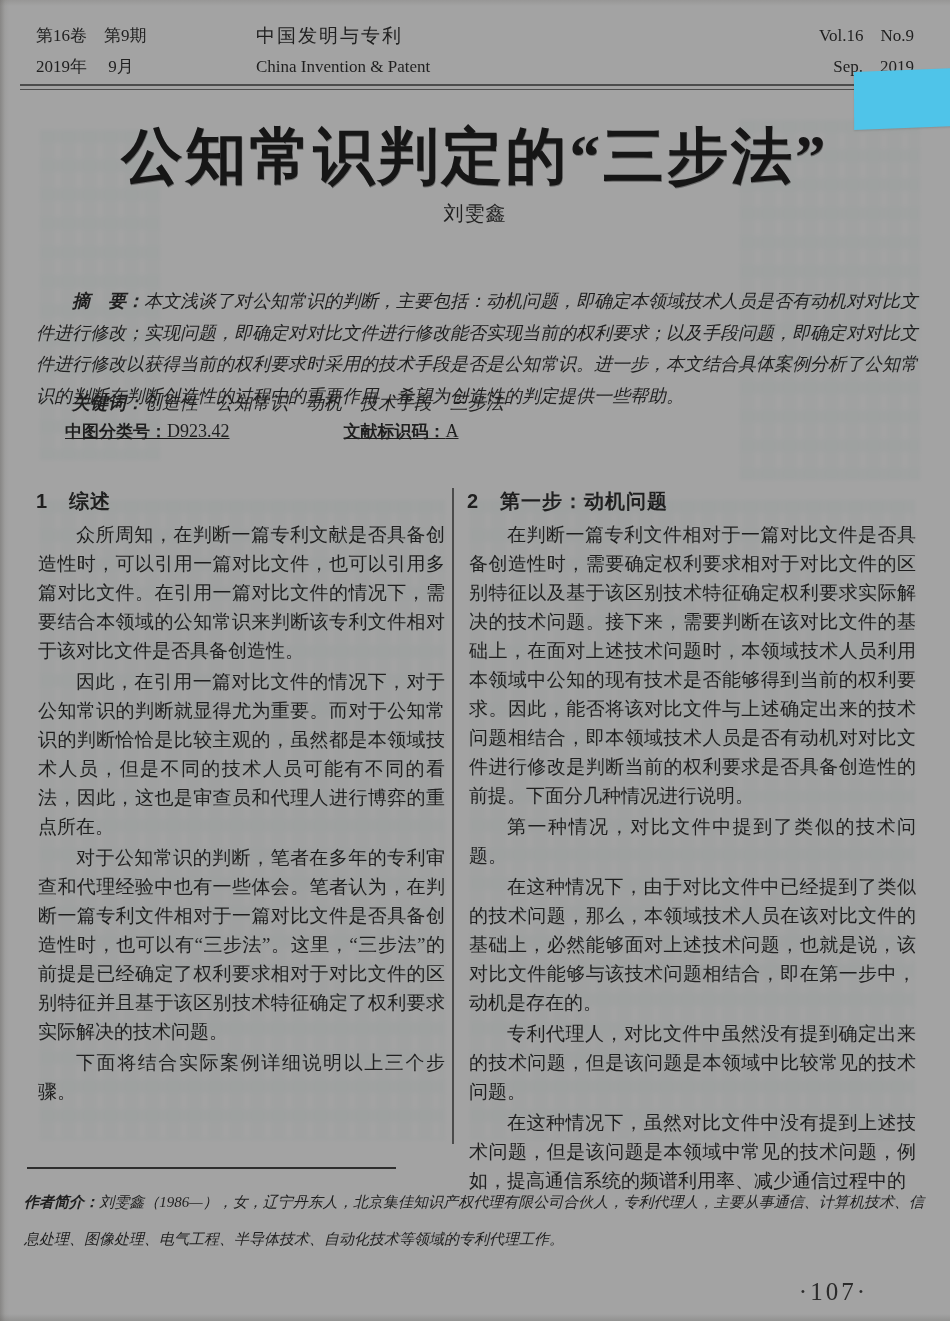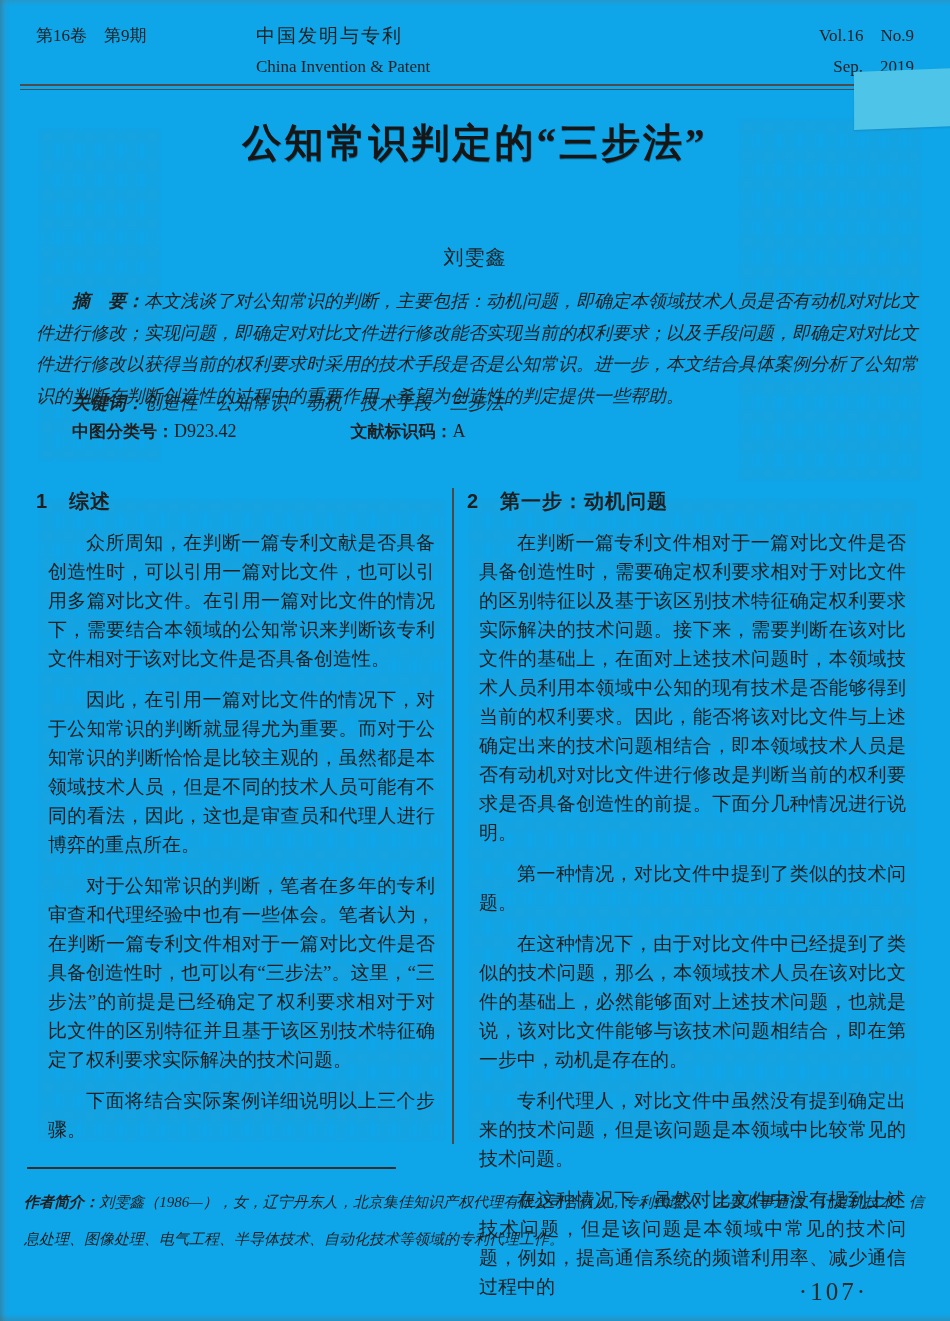--- a/index.html
+++ b/index.html
@@ -5,21 +5,21 @@
   html,body{margin:0;padding:0;}
   body{
     width:950px;height:1321px;
     font-family:"Liberation Serif","DejaVu Serif",serif;
     background:#efede8;
     position:relative;overflow:hidden;
   }
   .sheet{
     position:absolute;inset:0;
     background:linear-gradient(105deg,#f1efe9 0%,#f5f3ee 18%,#f4f2ed 60%,#f2ف0ea 100%);
-    background-color:#0ea5e9;
+    background-color:#a3a3a3;
     color:#1f1f1f;
   }
   
   .edge-left{position:absolute;left:0;top:0;width:9px;height:100%;
     background:linear-gradient(90deg,rgba(90,88,84,.38),rgba(120,118,114,.12) 55%,transparent);}
   .edge-top{position:absolute;left:0;top:0;width:100%;height:6px;
     background:linear-gradient(180deg,rgba(110,108,104,.22),transparent);}
   .edge-bottom{position:absolute;left:0;bottom:0;width:100%;height:7px;
     background:linear-gradient(0deg,rgba(100,98,94,.28),transparent);}
   
@@ -35,41 +35,41 @@
   .hdr .c{flex:1;text-align:left;}
   .hdr .c .cn{font-size:19px;letter-spacing:2px;}
   .hdr .r{width:220px;text-align:right;}
   .rule-double{position:absolute;top:84px;left:20px;right:16px;height:3px;
     border-top:2px solid #4c4c4c;border-bottom:1px solid #4c4c4c;}
   .sticker{position:absolute;top:70px;right:-6px;width:102px;height:58px;
     background:#4fc4e9;transform:rotate(-2.2deg) skewX(-2deg);z-index:6;
     box-shadow:0 1px 2px rgba(0,0,0,.12);}
   
   .title{position:absolute;top:116px;left:0;width:100%;text-align:center;
-    font-size:39px;font-weight:bold;letter-spacing:3px;color:#161616;
+    font-size:61px;font-weight:bold;letter-spacing:3px;color:#161616;
     text-shadow:.5px .5px 0 rgba(0,0,0,.35);}
   .author{position:absolute;top:200px;left:0;width:100%;text-align:center;
-    font-size:20px;letter-spacing:1px;margin-top:44px;}
+    font-size:20px;letter-spacing:1px;}
   .affil{position:absolute;top:243px;left:0;width:100%;text-align:center;
     font-size:17.5px;letter-spacing:.5px;}
   
   .abstract{position:absolute;top:286px;left:36px;right:32px;
     font-size:18px;line-height:31.5px;text-align:justify;
     font-style:italic;}
   .abstract p{margin:0;text-indent:2em;}
   .lbl{font-weight:bold;}
   .kw-line{position:absolute;top:390px;left:36px;right:32px;
     font-size:18px;font-style:italic;line-height:27px;text-indent:2em;}
-  .clc-line{position:absolute;top:418px;left:36px;right:32px;
-    font-size:18px;line-height:27px;display:flex;text-indent:2em;font-style:normal;}
+  .clc-line{position:absolute;top:418px;left:29px;right:32px;
+    font-size:18px;line-height:27px;display:flex;text-indent:2em;font-style:normal;text-decoration:underline;}
   .clc-line .g2{margin-left:114px;text-indent:0;}
   .clc-line .lbl{font-family:"Liberation Sans","DejaVu Sans",sans-serif;font-size:17px;}
   
   .col{position:absolute;top:484px;font-size:19px;line-height:29px;text-align:justify;}
-  .col p{margin:12px;text-indent:2em;}
+  .col p{margin:2px;text-indent:2em;}
   .col-left{left:36px;width:411px;}
   .col-right{left:467px;width:451px;}
   .col h3{margin:2px 0 4px 0;font-size:20px;line-height:30px;
     font-family:"Liberation Sans","DejaVu Sans",sans-serif;
     font-weight:bold;text-indent:0;letter-spacing:1px;}
   .divider{position:absolute;left:452px;top:488px;width:2px;height:656px;background:#4a4a4a;}
   
   .footnote-rule{position:absolute;left:27px;top:1167px;width:369px;height:2px;background:#2d2d2d;}
   .bio{position:absolute;left:24px;right:26px;top:1184px;
     font-size:15px;line-height:37px;text-align:justify;font-style:italic;}
@@ -84,20 +84,21 @@
 <div class="sheet">
 
   <div class="ghost" style="left:40px;top:130px;width:120px;height:330px;"></div>
   <div class="ghost" style="left:740px;top:120px;width:180px;height:360px;"></div>
   <div class="ghost" style="left:40px;top:500px;width:405px;height:640px;"></div>
   <div class="ghost" style="left:470px;top:500px;width:445px;height:640px;"></div>
 
   <div class="hdr">
     <div class="l">
       <div>第16卷　第9期</div>
+      <div>2019年　 9月</div>
     </div>
     <div class="c">
       <div class="cn">中国发明与专利</div>
       <div>China Invention &amp; Patent</div>
     </div>
     <div class="r">
       <div>Vol.16　No.9</div>
       <div>Sep.　2019</div>
     </div>
   </div>

